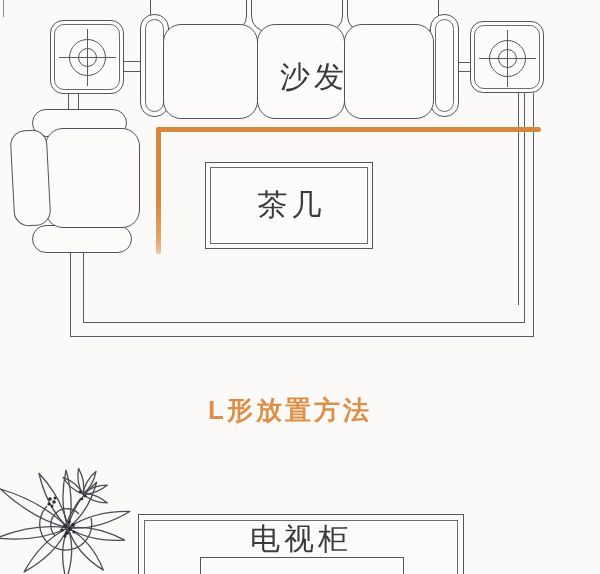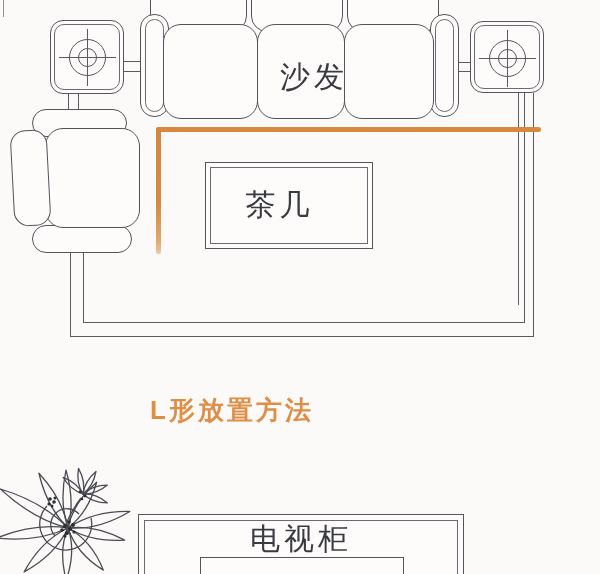--- a/index.html
+++ b/index.html
@@ -27,21 +27,21 @@
   .circle{
     position:absolute;border:1.3px solid #55555e;border-radius:50%;
     background:transparent;box-sizing:border-box;
   }
   .label{
     position:absolute;color:#3a3a41;text-align:center;
     font-weight:500;letter-spacing:4px;white-space:nowrap;
   }
   .label.big{font-size:30px;line-height:34px;}
   #layout-title{
-    position:absolute;left:150px;top:393px;width:280px;
+    position:absolute;left:150px;top:393px;width:280px;text-align:center;
     color:#de8f47;font-size:26px;font-weight:600;letter-spacing:3px;
     white-space:nowrap;
   }
   .orange{
     position:absolute;background:#d8893e;border-radius:3px;
   }
   #l-line-vertical{
     background:linear-gradient(to bottom,#d6873b 0%,#d8893e 60%,#e3a569 88%,#efc79d 100%);
   }
   svg{position:absolute;overflow:hidden;}
@@ -123,21 +123,21 @@
   <div>
     <div class="cushion" style="left:32px;top:109px;width:95px;height:28px;border-radius:14px;"></div>
     <div class="cushion" style="left:32px;top:225px;width:100px;height:28px;border-radius:14px;"></div>
     <div class="cushion" style="left:45px;top:128px;width:95px;height:100px;border-radius:18px;"></div>
     <div class="cushion" style="left:12px;top:130px;width:37px;height:96px;border-radius:15px;transform:rotate(-3deg);"></div>
   </div>
 
   <div>
     <div class="frame" style="left:205px;top:162px;width:168px;height:87px;"></div>
     <div class="frame-inner" style="left:210px;top:167px;width:158px;height:77px;"></div>
-    <div class="label big" style="left:210px;top:188px;width:139px;">茶几</div>
+    <div class="label big" style="left:210px;top:188px;width:139px;padding-left:12px;">茶几</div>
   </div>
 
   <div id="layout-title">L形放置方法</div>
 
   <svg style="left:-5px;top:456px;" width="150" height="120" viewBox="0 0 150 120">
     <g fill="none" stroke="#4b4b53" stroke-width="1.3" stroke-linejoin="round">
       <path transform="translate(73 72) rotate(-150)" d="M0 0 Q35 -10 78 0 Q35 10 0 0 Z"></path>
       <path transform="translate(73 72) rotate(-118)" d="M0 0 Q28 -9 62 0 Q28 9 0 0 Z"></path>
       <path transform="translate(73 72) rotate(-92)" d="M0 0 Q26 -8 58 0 Q26 8 0 0 Z"></path>
       <path transform="translate(73 72) rotate(-58)" d="M0 0 Q24 -9 54 0 Q24 9 0 0 Z"></path>

